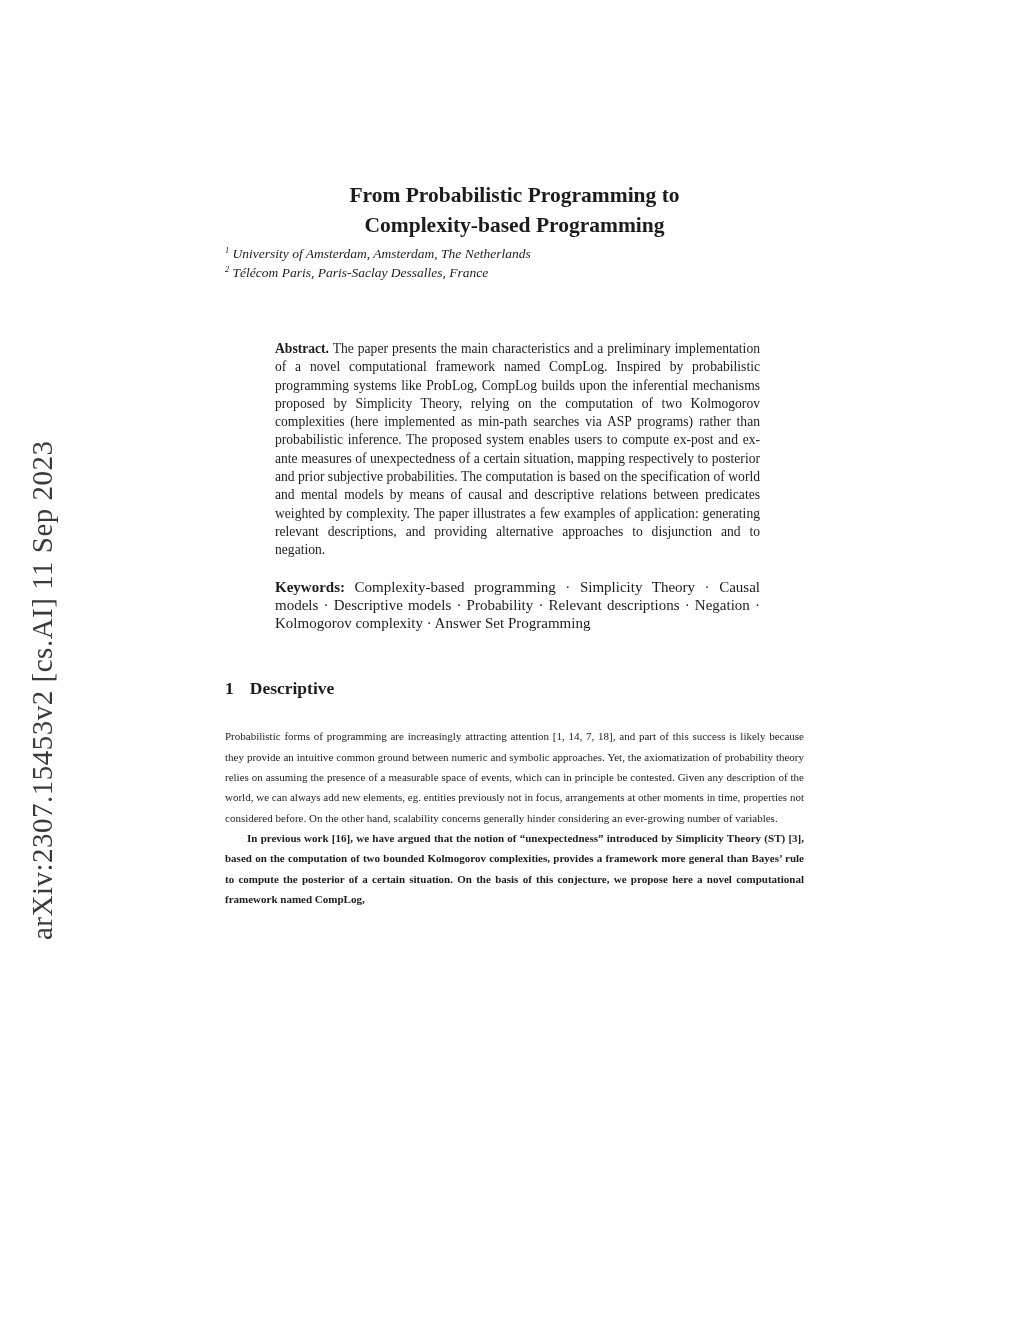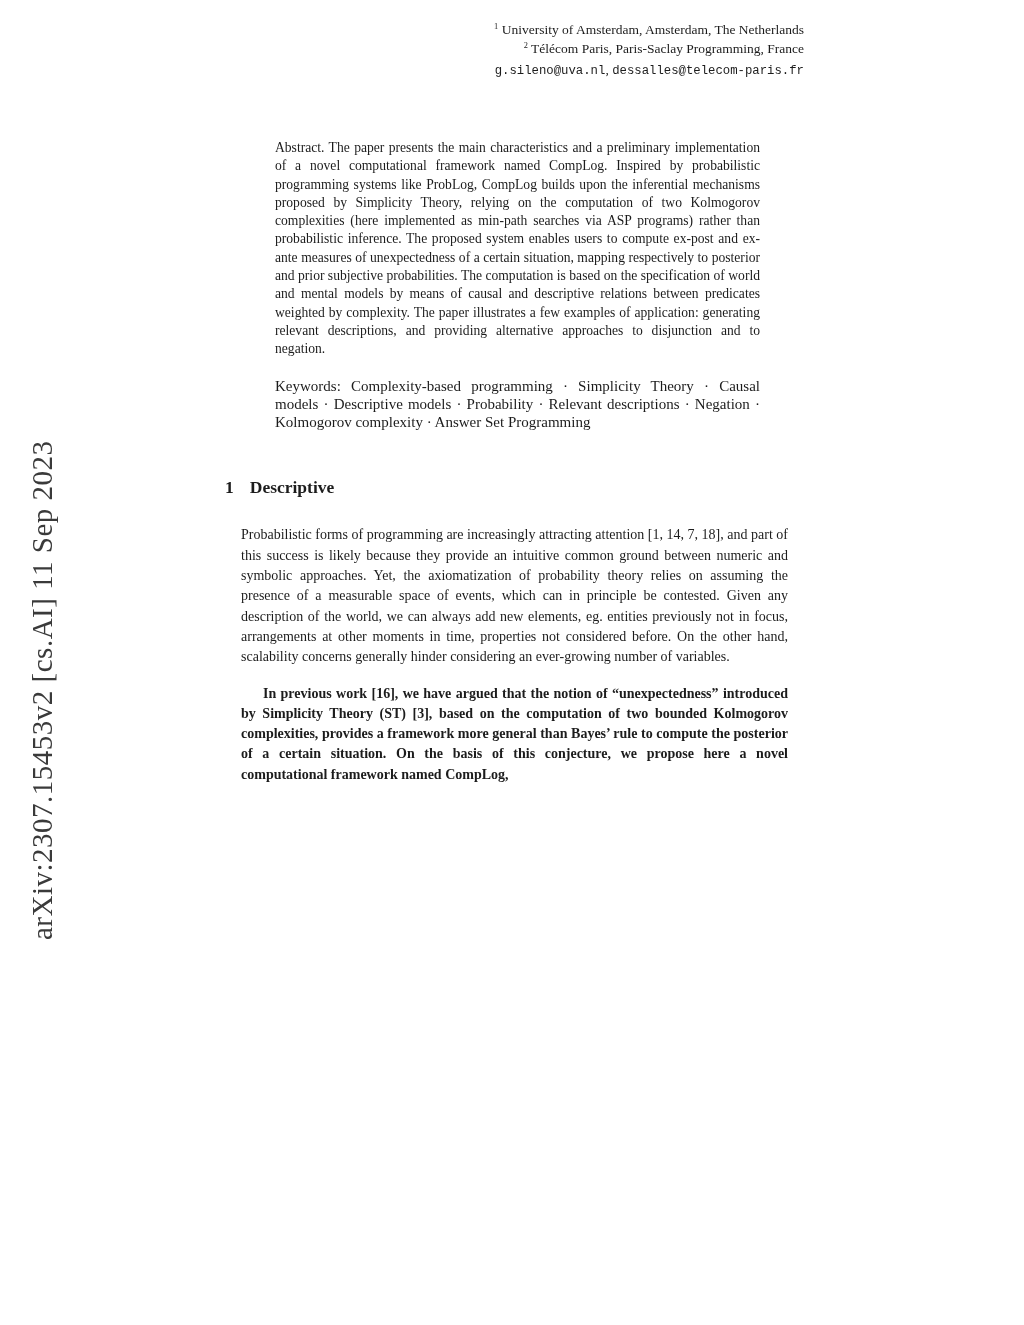--- a/index.html
+++ b/index.html
@@ -36,75 +36,77 @@
     line-height: 30px;
     font-weight: bold;
   }
   .authors {
     margin-top: 52px;
     text-align: center;
     font-size: 15px;
   }
   sup { font-size: 0.62em; line-height: 0; }
   .affiliations {
-    margin-top: 20px;
-    text-align: right;
+    margin-top: 4px;
+    text-align: left;
     font-size: 13.5px;
     line-height: 19px;
+    font-style: italic;
   }
   .email-line { margin-top: 2px; font-size: 13.5px; }
   .mono {
     font-family: "Liberation Mono", "DejaVu Sans Mono", monospace;
     font-size: 12.3px;
   }
   .abstract {
     margin: 58px 44px 0 50px;
     font-size: 13.6px;
     line-height: 18.3px;
     text-align: justify;
   }
   .keywords {
     margin: 18px 44px 0 50px;
     font-size: 15px;
     line-height: 18.3px;
     text-align: justify;
   }
-  .bold { font-weight: normal; }
+  .bold { font-weight: bold; }
   .section-heading {
     margin: 46px 0 0 0;
     font-size: 17.5px;
     font-weight: bold;
   }
   .sec-num { margin-right: 16px; }
   .body-par {
-    margin: 16px;
-    font-size: 14px;
+    margin: 0;
+    font-size: 11px;
     line-height: 20.3px;
     text-align: justify;
   }
   .body-par.first { margin-top: 27px; }
   .indent { text-indent: 22px; font-weight: bold; }
 </style>
 </head>
 <body>
 
 <div class="page">
 
   <div class="arxiv-stamp">arXiv:2307.15453v2  [cs.AI]  11 Sep 2023</div>
 
   <div class="content">
 
+    <h1 class="title">
+      <span>From Probabilistic Programming to</span><br>
+      <span>Complexity-based Programming</span>
+    </h1>
 
 
     <div class="affiliations">
       <div class="affil-line"><sup>1</sup><span> University of Amsterdam, Amsterdam, The Netherlands</span></div>
-      <div class="affil-line"><sup>2</sup><span> Télécom Paris, Paris-Saclay Programming, France</span></div>
-      <div class="email-line">
-        <span class="mono">g.sileno@uva.nl</span><span>, </span><span class="mono">dessalles@telecom-paris.fr</span>
-      </div>
+      <div class="affil-line"><sup>2</sup><span> Télécom Paris, Paris-Saclay Dessalles, France</span></div>
     </div>
 
     <div class="abstract">
       <span class="bold">Abstract.</span>
       <span>The paper presents the main characteristics and a preliminary implementation of a novel computational framework named CompLog. Inspired by probabilistic programming systems like ProbLog, CompLog builds upon the inferential mechanisms proposed by Simplicity Theory, relying on the computation of two Kolmogorov complexities (here implemented as min-path searches via ASP programs) rather than probabilistic inference. The proposed system enables users to compute ex-post and ex-ante measures of unexpectedness of a certain situation, mapping respectively to posterior and prior subjective probabilities. The computation is based on the specification of world and mental models by means of causal and descriptive relations between predicates weighted by complexity. The paper illustrates a few examples of application: generating relevant descriptions, and providing alternative approaches to disjunction and to negation.</span>
     </div>
 
     <div class="keywords">
       <span class="bold">Keywords:</span><span> Complexity-based programming · Simplicity Theory · Causal models · Descriptive models · Probability · Relevant descriptions · Negation · Kolmogorov complexity · Answer Set Programming</span>
     </div>

